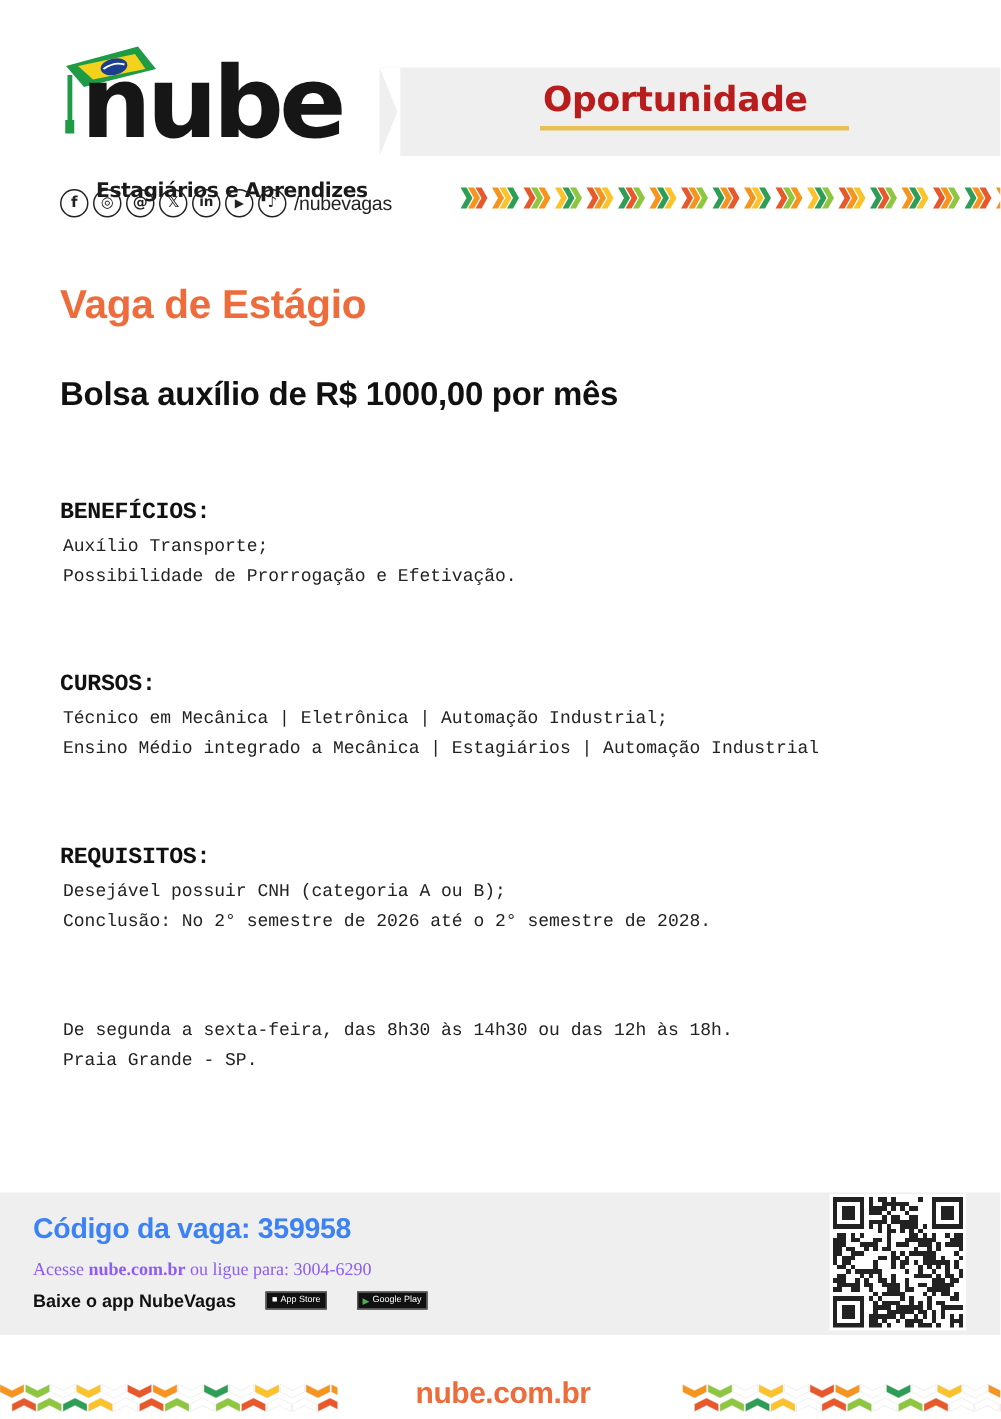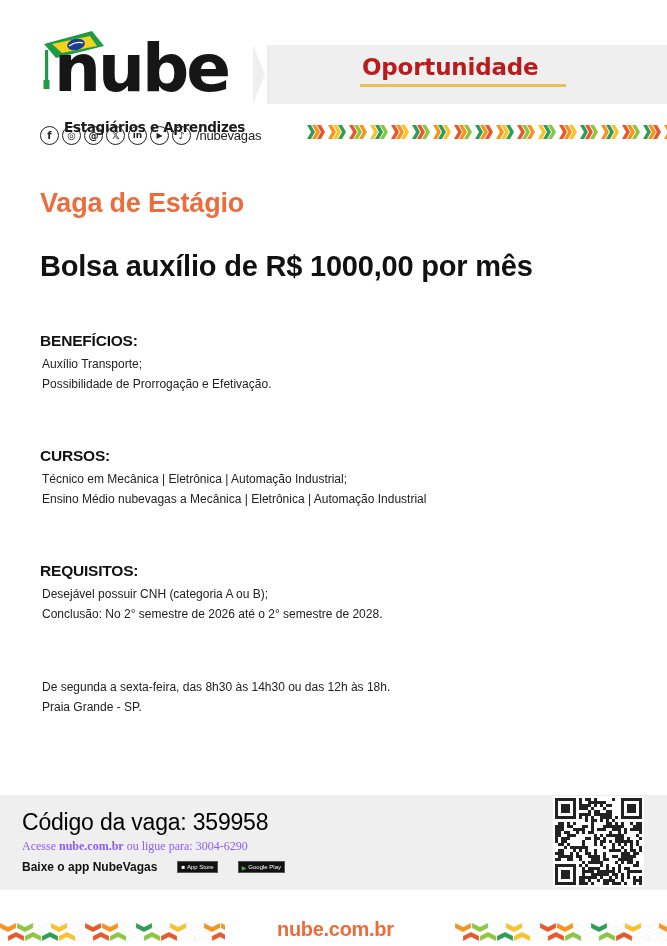--- a/index.html
+++ b/index.html
@@ -18,29 +18,29 @@
 
     .band { position: absolute; left: 253px; top: 45px; width: 414px; height: 59px; background: #efefef; }
     .band-notch-fill { position: absolute; left: 253px; top: 45px; width: 14px; height: 59px; }
     .opp { position: absolute; left: 362px; top: 54px; font-family: "DejaVu Sans", sans-serif; font-weight: bold; font-size: 23px; color: #b91c1c; letter-spacing: -0.2px; }
     .opp-underline { position: absolute; left: 360px; top: 84px; width: 206px; height: 3px; background: #e9bf56; }
 
     .chevrons { position: absolute; left: 307px; top: 123px; height: 18px; display: flex; align-items: center; overflow: hidden; width: 360px; }
 
     
     .title { position: absolute; left: 40px; top: 188px; font-weight: bold; font-size: 27px; color: #ee6c3b; letter-spacing: -0.2px; }
-    .salary { position: absolute; left: 40px; top: 250px; font-weight: bold; font-size: 29px; color: #111; letter-spacing: -0.2px; }
-
-    .section { position: absolute; left: 40px; }
+    .salary { position: absolute; left: 40px; top: 250px; font-weight: bold; font-size: 22px; color: #111; letter-spacing: -0.2px; }
+
+    .section { position: absolute; left: 40px; font-family: Liberation Mono, monospace; }
     .section h2 { font-size: 15.5px; font-weight: bold; color: #111; margin-bottom: 4px; letter-spacing: -0.2px; }
     .section p { font-size: 12px; color: #222; line-height: 20px; margin-left: 2px; }
 
     
     .card { position: absolute; left: 0; top: 795px; width: 667px; height: 95px; background: #efefef; }
-    .code { position: absolute; left: 22px; top: 809px; font-weight: normal; font-size: 23px; color: #000000; letter-spacing: -0.2px; }
+    .code { position: absolute; left: 22px; top: 809px; font-weight: bold; font-size: 19px; color: #3b82f6; letter-spacing: -0.2px; }
     .line1 { position: absolute; left: 22px; top: 839px; font-size: 12px; color: #8b5cf6; font-family: Liberation Serif, serif; }
     .line1 b { font-weight: bold; }
     .line2 { position: absolute; left: 22px; top: 860px; font-size: 12px; color: #111; font-weight: bold; display: flex; align-items: center; gap: 20px; }
     .store { display: inline-flex; align-items: center; gap: 2px; background: #111; color: #fff; font-size: 6px; font-weight: normal; height: 12px; padding: 0 3px; border: 1px solid #555; }
     .qr { position: absolute; left: 553px; top: 796px; width: 91px; height: 91px; background: #fff; padding: 2px; }
 
     .footer-url { position: absolute; left: 277px; top: 918px; font-weight: bold; font-size: 20px; color: #ee6c3b; letter-spacing: -0.3px; }
     .zig { position: absolute; top: 921px; height: 22px; }
   </style>
 </head>
@@ -139,21 +139,21 @@
 
 <div class="section" style="top:332px">
   <h2>BENEFÍCIOS:</h2>
   <p>Auxílio Transporte;</p>
   <p>Possibilidade de Prorrogação e Efetivação.</p>
 </div>
 
 <div class="section" style="top:447px">
   <h2>CURSOS:</h2>
   <p>Técnico em Mecânica | Eletrônica | Automação Industrial;</p>
-  <p>Ensino Médio nubevagas a Mecânica | Eletrônica | Automação Industrial</p>
+  <p>Ensino Médio integrado a Mecânica | Estagiários | Automação Industrial</p>
 </div>
 
 <div class="section" style="top:562px">
   <h2>REQUISITOS:</h2>
   <p>Desejável possuir CNH (categoria A ou B);</p>
   <p>Conclusão: No 2° semestre de 2026 até o 2° semestre de 2028.</p>
 </div>
 
 <div class="section" style="top:677px">
   <p>De segunda a sexta-feira, das 8h30 às 14h30 ou das 12h às 18h.</p>

